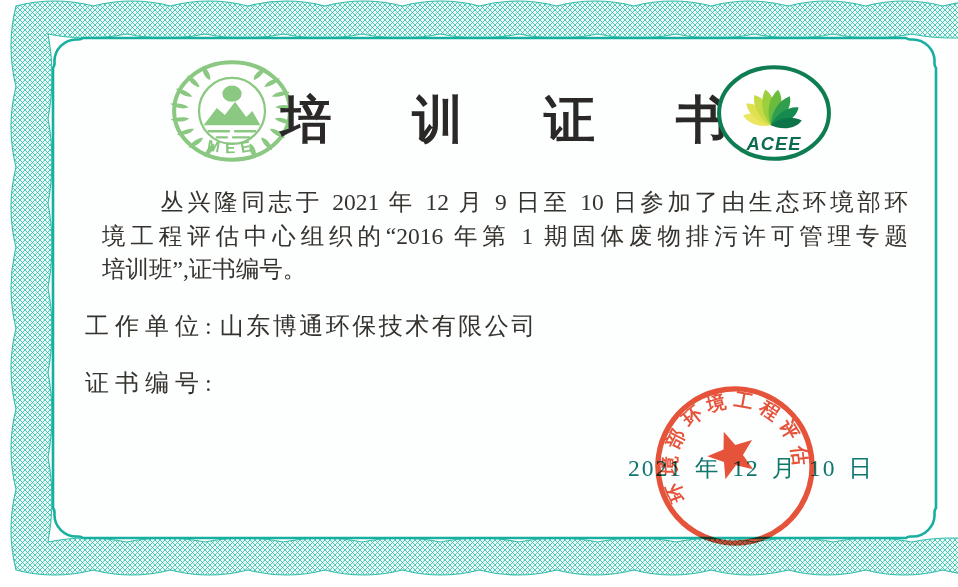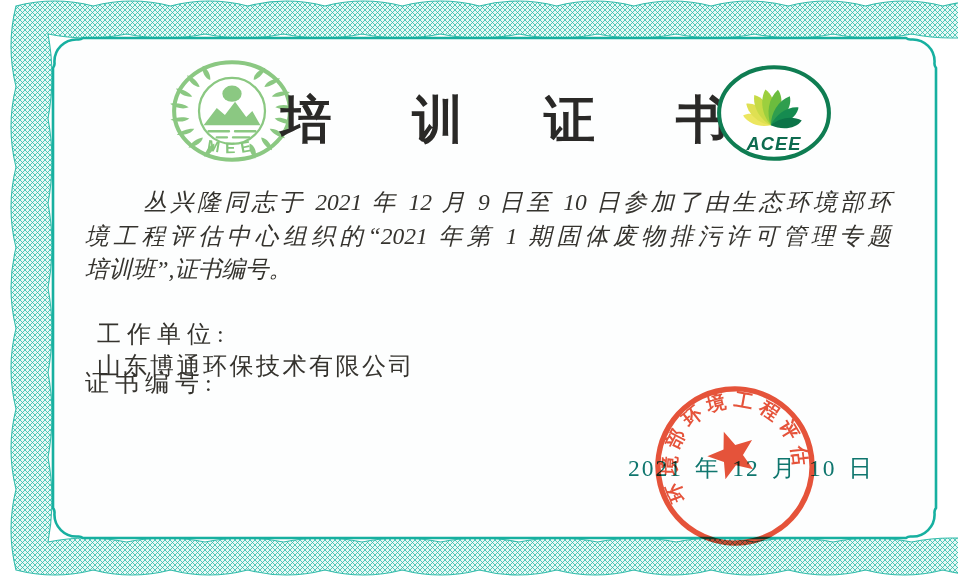--- a/index.html
+++ b/index.html
@@ -5,29 +5,29 @@
   html,body{margin:0;padding:0;background:#ffffff;}
   .stage{position:relative;width:958px;height:587px;background:#ffffff;overflow:hidden;
          font-family:"Liberation Serif", serif;}
   .border-svg{position:absolute;left:0;top:0;width:958px;height:587px;}
   .logo{position:absolute;}
   .logo.mee{left:166px;top:56px;width:132px;height:114px;}
   .logo.acee{left:714px;top:62px;width:120px;height:102px;}
   .title{position:absolute;left:53px;top:86px;width:883px;text-align:center;
          font-size:51px;font-weight:bold;letter-spacing:34px;padding-left:52px;box-sizing:border-box;
          color:#2a2927;}
-  .body-block{position:absolute;left:85px;top:186px;width:806px;color:#35332e;font-style:italic;}
+  .body-block{position:absolute;left:102px;top:186px;width:806px;color:#35332e;}
   .body-line{font-size:23.5px;line-height:33.5px;text-align:justify;text-align-last:justify;}
   .body-line.first{text-indent:58px;}
   .body-line.last{text-align-last:left;}
   .field-row{position:absolute;left:85px;display:flex;align-items:baseline;color:#35332e;
              font-size:24px;}
   .field-row .lbl{letter-spacing:6px;}
-  .field-row .val{margin-left:12px;letter-spacing:2.5px;}
-  .row-unit{top:318px;flex-direction:column;}
+  .field-row .val{margin-left:2px;letter-spacing:2.5px;}
+  .row-unit{top:310px;}
   .row-certno{top:367px;}
   .date-line{position:absolute;left:628px;top:452px;font-size:23.5px;color:#0f766e;
              letter-spacing:2px;word-spacing:4px;}
   .seal{position:absolute;left:650px;top:381px;width:168px;height:168px;
         mix-blend-mode:multiply;opacity:.95;pointer-events:none;}
 </style>
 </head>
 <body>
 
 <div class="stage">
@@ -103,21 +103,21 @@
       <use href="#leaf" transform="translate(56,62) rotate(4)   scale(1.1)" fill="#6bbc3e"></use>
       <use href="#leaf" transform="translate(56,62) rotate(26)  scale(1.05)" fill="#2f9e4e"></use>
       <use href="#leaf" transform="translate(56,62) rotate(50)  scale(1.0)" fill="#158b50"></use>
       <use href="#leaf" transform="translate(56,62) rotate(74)  scale(0.95)" fill="#0c7448"></use>
     </g>
     <text x="59" y="86" text-anchor="middle" font-size="18" font-weight="bold" font-style="italic" letter-spacing="1" fill="#0d6b4f" font-family="Liberation Sans, sans-serif">ACEE</text>
   </svg>
 
   <div class="body-block">
     <div class="body-line first">丛兴隆同志于 2021 年 12 月 9 日至 10 日参加了由生态环境部环</div>
-    <div class="body-line">境工程评估中心组织的“2021 年第 1 期固体废物排污许可管理专题</div>
+    <div class="body-line">境工程评估中心组织的“2016 年第 1 期固体废物排污许可管理专题</div>
     <div class="body-line last">培训班”,证书编号。</div>
   </div>
 
   <div class="field-row row-unit">
     <span class="lbl">工作单位:</span>
     <span class="val">山东博通环保技术有限公司</span>
   </div>
 
   <div class="field-row row-certno">
     <span class="lbl">证书编号:</span>

